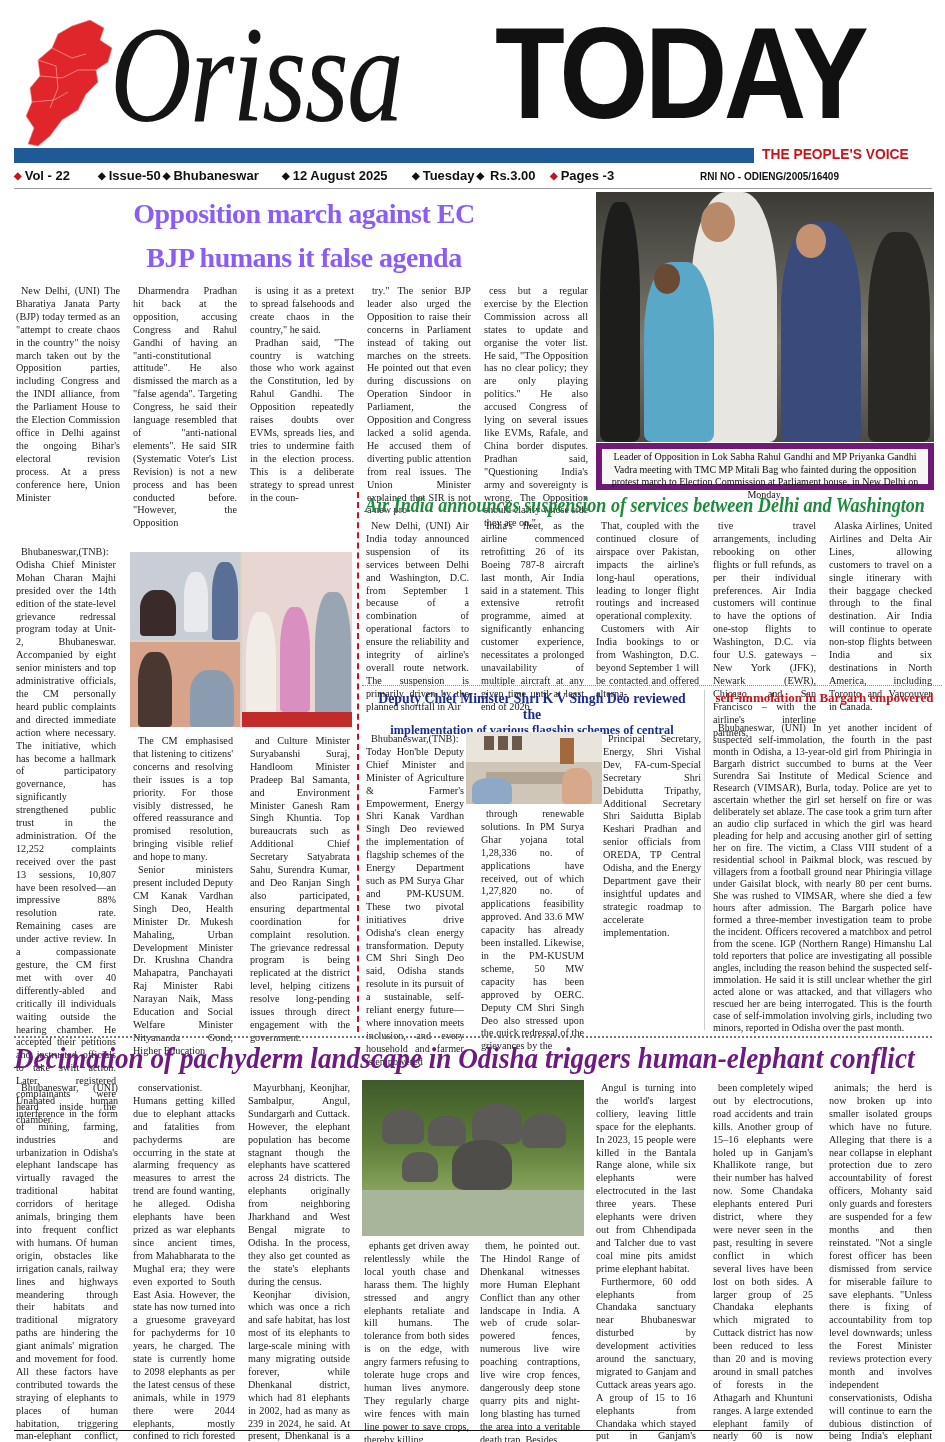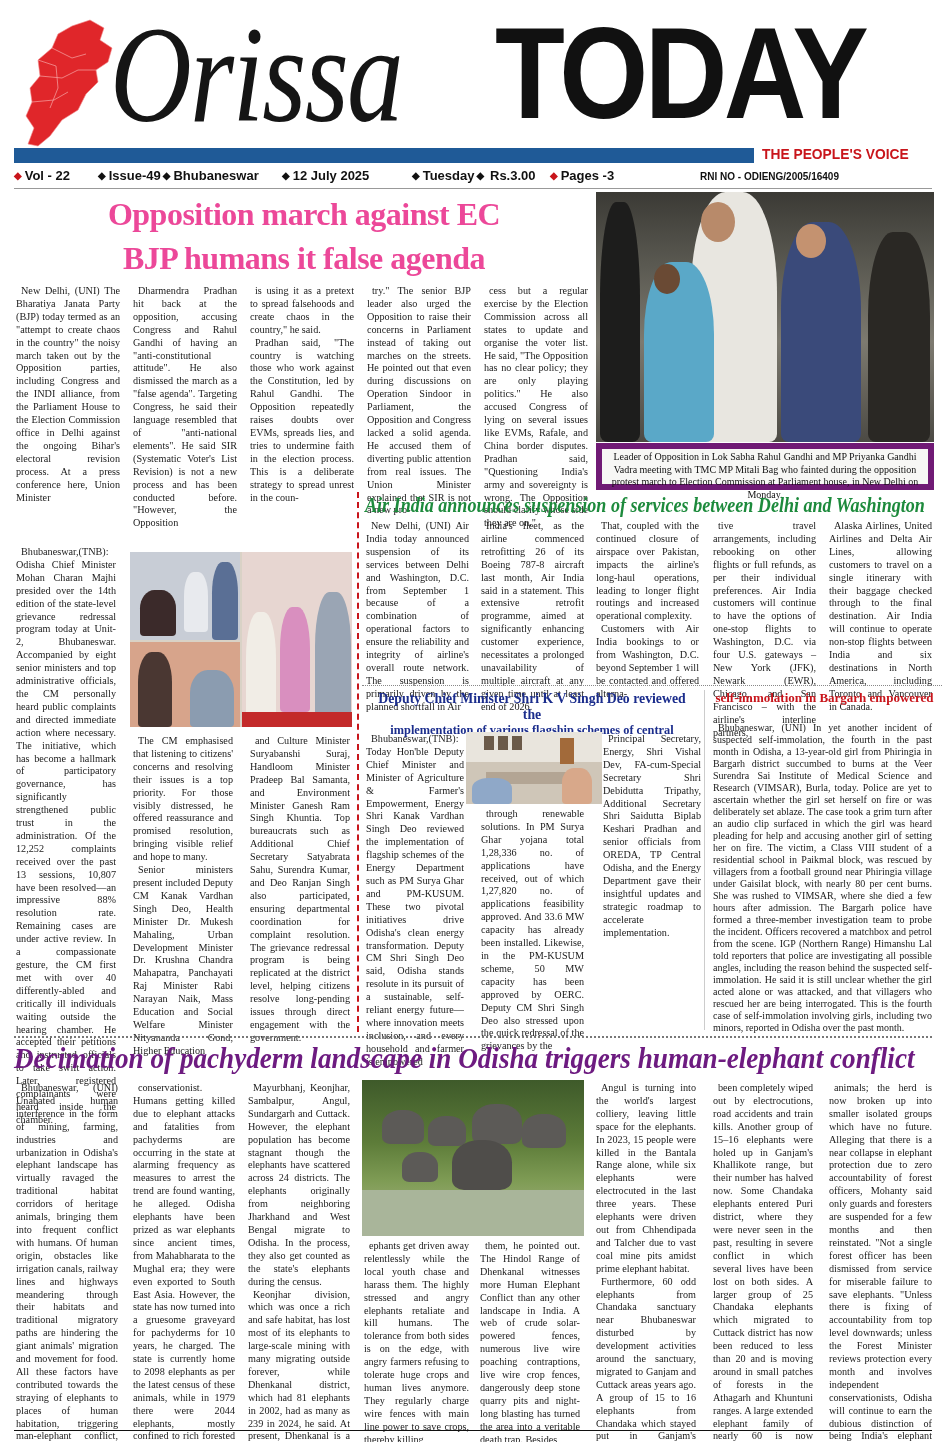--- a/index.html
+++ b/index.html
@@ -15,21 +15,21 @@
   #title-today { left: 495px; top: 8px; font-family: "Liberation Sans", sans-serif; font-weight: 700; font-size: 130px; line-height: 130px; letter-spacing: -4px; color: #111; transform: scaleX(0.88); transform-origin: left top; }
   #blue-bar { left: 14px; top: 148px; width: 740px; height: 15px; background: #1f5a97; }
   #tagline { left: 762px; top: 145px; font-family: "Liberation Sans", sans-serif; font-weight: 700; font-size: 15px; color: #c8151b; letter-spacing: 0px; transform: scaleX(0.92); transform-origin: left top; }
   #info-row { left: 14px; top: 167px; width: 918px; height: 20px; font-family: "Liberation Sans", sans-serif; font-size: 13px; font-weight: 700; color: #111; text-align: right; }
   .info-item { position: absolute; top: 1px; white-space: nowrap; }
   .diamond { color: #c8151b; font-size: 10px; margin-right: 3px; vertical-align: 1px; }
   #rni { font-size: 10px; top: 4px; }
   #mast-rule { left: 14px; top: 188px; width: 918px; height: 1px; background: #999; }
 
   
-  #lead-headline { left: 14px; top: 192px; width: 580px; text-align: center; font-family: "Liberation Serif", serif; font-weight: 700; font-size: 32px; line-height: 44px; color: #ec4899; letter-spacing: -0.5px; }
+  #lead-headline { left: 14px; top: 192px; width: 580px; text-align: center; font-family: "Liberation Serif", serif; font-weight: 700; font-size: 28px; line-height: 44px; color: #8b5cf6; letter-spacing: -0.5px; }
   .col { position: absolute; font-size: 10.2px; line-height: 12.9px; text-align: justify; hyphens: auto; color: #1a1a1a; }
   .col p { text-indent: 5px; }
   .col p + p { margin-top: 0; }
 
   #lead-photo { left: 596px; top: 192px; width: 338px; height: 250px; background: linear-gradient(180deg,#3b3a35 0%,#5b5a52 30%,#7d7a70 60%,#4c4a44 100%); overflow: hidden; }
   .photo-fig { position: absolute; border-radius: 40% 40% 8px 8px; }
   #lead-caption { left: 596px; top: 443px; width: 338px; height: 47px; border: 6px solid #701a75; background: #f7f7f5; font-size: 10px; line-height: 12.5px; text-align: center; padding: 2px 4px; color: #111; }
 
   
   #griev-head { left: 10px; top: 492px; width: 345px; text-align: center; font-weight: 700; font-size: 23px; line-height: 26px; color: #111; letter-spacing: -0.3px; }
@@ -66,22 +66,22 @@
     <path d="M60 8 L78 2 L92 10 L88 22 L100 30 L96 44 L84 52 L86 64 L74 76 L66 92 L50 102 L38 118 L26 128 L16 126 L22 110 L14 98 L20 84 L18 70 L28 58 L26 42 L40 30 L46 16 Z" fill="#e0262a" stroke="#f28b8b" stroke-width="0.6"></path>
     <path d="M40 30 L60 40 L74 36 M28 58 L50 60 L66 52 L84 52 M20 84 L42 82 L56 74 M26 42 L44 48 L46 70 L38 90" fill="none" stroke="#f6a6a6" stroke-width="0.7"></path>
   </svg>
   <div id="title-orissa" class="abs">Orissa</div>
   <div id="title-today" class="abs">TODAY</div>
   <div id="blue-bar" class="abs"></div>
   <div id="tagline" class="abs">THE PEOPLE'S VOICE</div>
 
   <div id="info-row" class="abs">
     <span class="info-item" style="left:0px"><span class="diamond">◆</span><span>Vol - 22</span></span>
-    <span class="info-item" style="left:84px"><span class="diamond" style="color:#111">◆</span><span>Issue-49</span><span class="diamond" style="color:#111;margin-left:2px">◆</span><span>Bhubaneswar</span></span>
-    <span class="info-item" style="left:268px"><span class="diamond" style="color:#111">◆</span><span>12 July 2025</span></span>
+    <span class="info-item" style="left:84px"><span class="diamond" style="color:#111">◆</span><span>Issue-50</span><span class="diamond" style="color:#111;margin-left:2px">◆</span><span>Bhubaneswar</span></span>
+    <span class="info-item" style="left:268px"><span class="diamond" style="color:#111">◆</span><span>12 August 2025</span></span>
     <span class="info-item" style="left:398px"><span class="diamond" style="color:#111">◆</span><span>Tuesday</span><span class="diamond" style="color:#111;margin-left:2px">◆</span></span>
     <span class="info-item" style="left:476px">Rs.3.00</span>
     <span class="info-item" style="left:536px"><span class="diamond">◆</span><span>Pages -3</span></span>
     <span class="info-item" id="rni" style="left:686px">RNI NO - ODIENG/2005/16409</span>
   </div>
   <div id="mast-rule" class="abs"></div>
 </div>
 
 <div id="lead-headline" class="abs">
   <div>Opposition march against EC</div>

